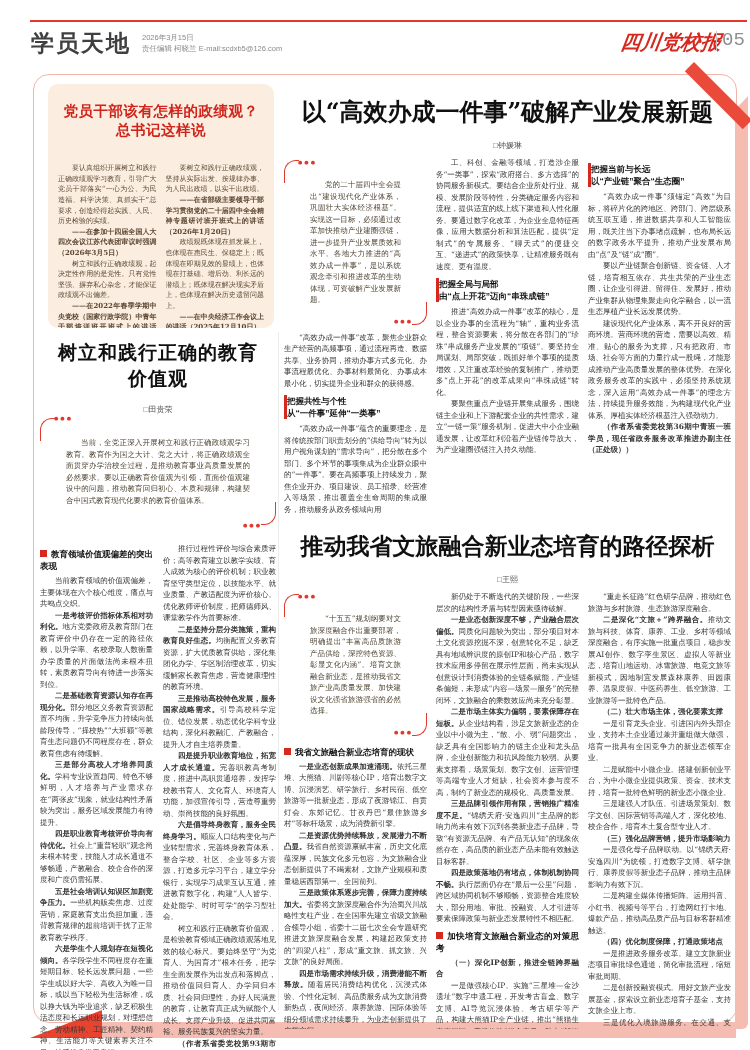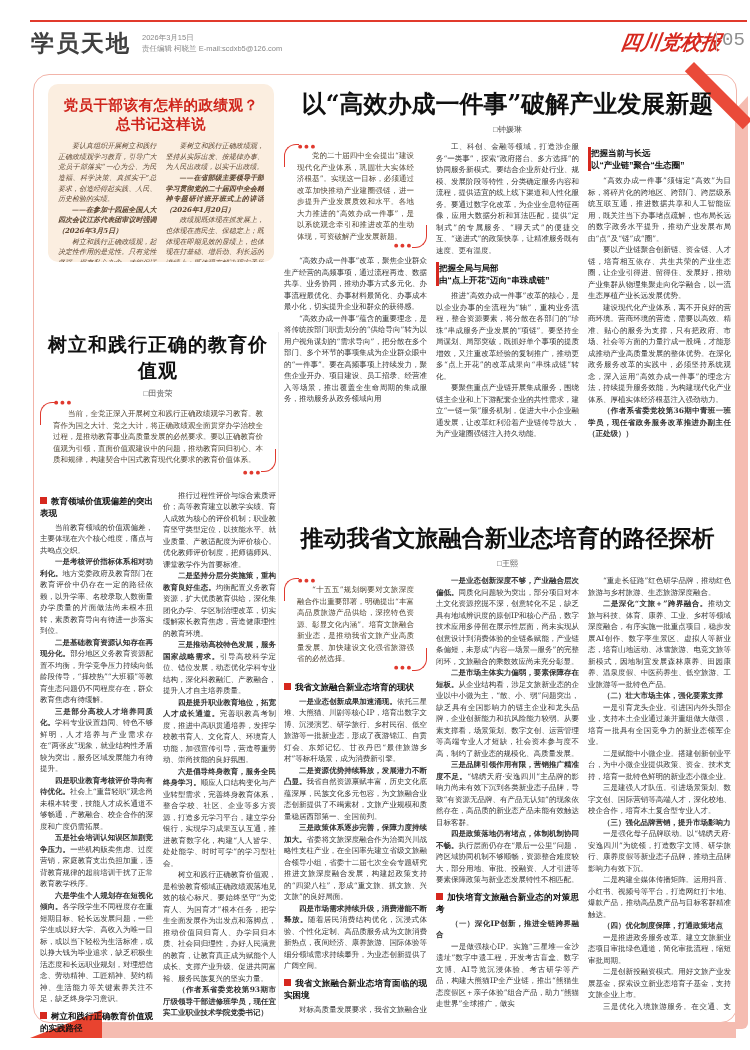--- a/index.html
+++ b/index.html
@@ -25,44 +25,44 @@
          clip-path:polygon(0 14px,100% 0,100% 100%,0 100%);border-radius:0 0 6px 0;}
   .ribbonTR{position:absolute;left:694px;top:62px;width:82px;height:13px;background:#ea4a39;
             transform:rotate(45deg);transform-origin:left top;}
   .bandB{position:absolute;left:52px;top:1022px;width:684px;height:16px;background:#f5bcb1;
          clip-path:polygon(18px 0,100% 0,100% 100%,0 100%);}
   .triBL{position:absolute;left:30px;top:1010px;width:72px;height:28px;background:#e8432f;
          clip-path:polygon(0 100%,100% 0,100% 100%);}
   .vdiv{position:absolute;left:278px;top:332px;width:1px;height:678px;background:#ececec;}
 
   
-  .qbox{position:absolute;left:48px;top:84px;width:226px;height:178px;background:#fbeee0;
-        border-radius:10px;padding:11px 10px;box-sizing:border-box;overflow:hidden;}
+  .qbox{position:absolute;left:48px;top:84px;width:226px;height:244px;background:#fbeee0;
+        border-radius:10px;padding:17px 10px;box-sizing:border-box;overflow:hidden;}
   .qbox h2{margin:0;text-align:center;color:#cf241b;font-size:14.5px;line-height:1.32;
            letter-spacing:.5px;font-weight:700;}
-  .qcols{display:flex;gap:9px;margin-top:8px;font-style:italic;}
+  .qcols{display:flex;gap:9px;margin-top:24px;}
   .qcol{flex:1;font-size:7px;line-height:10.6px;color:#5d4733;text-align:justify;overflow:hidden;}
 
   
-  h1{margin:4px;text-align:center;color:#101010;font-weight:700;}
+  h1{margin:12px;text-align:center;color:#101010;font-weight:700;}
   .byline{text-align:center;font-size:8px;color:#555;margin:4px 0 0;
           font-family:"Liberation Sans",sans-serif;}
   .cols{display:flex;}
   .col{flex:1;font-size:7.5px;line-height:11.5px;color:#363636;text-align:justify;overflow:hidden;}
   .para{margin:0;text-indent:2em;}
   .lead,.bold,.att,.note{font-weight:700;}
   .sech{margin:5px 0 3px;font-family:"Liberation Sans",sans-serif;font-size:8.5px;line-height:12px;
         color:#141414;font-weight:700;}
   .sq{display:inline-block;width:7px;height:7px;background:#d6281e;margin-right:4px;}
   .barh{display:flex;margin:6px 0 4px;}
   .bar{width:3px;background:#d6281e;flex:none;}
   .barhtx{font-family:"Liberation Sans",sans-serif;font-weight:700;font-size:8.5px;
           line-height:12px;color:#141414;}
   .quote{position:relative;padding:9px 13px 11px;margin:0 0 2px;}
-  .qtext{margin:0;font-size:7.5px;line-height:11.5px;color:#4f4433;text-align:justify;text-indent:2em;}
+  .qtext{margin:13px;font-size:7.5px;line-height:11.5px;color:#4f4433;text-align:justify;text-indent:2em;}
   .qdots{position:absolute;color:#e03a2f;font-size:5px;letter-spacing:2px;}
   .qdots.tl{top:0;left:14px;} .qdots.br{bottom:2px;right:14px;}
   .qarc{position:absolute;width:14px;height:22px;}
   .qarc.tl2{top:3px;left:0;border-left:1.5px solid #e03a2f;border-top:1.5px solid #e03a2f;
             border-top-left-radius:12px;}
   .qarc.br2{bottom:5px;right:0;border-right:1.5px solid #e03a2f;border-bottom:1.5px solid #e03a2f;
             border-bottom-right-radius:12px;}
 
   
   .edu{position:absolute;left:40px;top:328px;width:236px;height:684px;}
@@ -157,20 +157,27 @@
     <div class="cols">
       <div class="col">
           <div class="quote">
             <span class="qarc tl2"></span>
             <span class="qdots tl">●●●</span>
             <p class="qtext">党的二十届四中全会提出“建设现代化产业体系，巩固壮大实体经济根基”。实现这一目标，必须通过改革加快推动产业建圈强链，进一步提升产业发展质效和水平。各地大力推进的“高效办成一件事”，是以系统观念牵引和推进改革的生动体现，可资破解产业发展新题。</p>
             <span class="qarc br2"></span>
             <span class="qdots br">●●●</span>
           </div>
           <p class="para">“高效办成一件事”改革，聚焦企业群众生产经营的高频事项，通过流程再造、数据共享、业务协同，推动办事方式多元化、办事流程最优化、办事材料最简化、办事成本最小化，切实提升企业和群众的获得感。</p>
+          <div class="barh">
+            <span class="bar"></span>
+            <div class="barhtx">
+              <div>把握共性与个性</div>
+              <div>从“一件事”延伸“一类事”</div>
+            </div>
+          </div>
           <p class="para">“高效办成一件事”蕴含的重要理念，是将传统按部门职责划分的“供给导向”转为以用户视角谋划的“需求导向”，把分散在多个部门、多个环节的事项集成为企业群众眼中的“一件事”。要在高频事项上持续发力，聚焦企业开办、项目建设、员工招录、经营准入等场景，推出覆盖全生命周期的集成服务，推动服务从政务领域向用</p>
         </div>
       <div class="col">
           <p class="para">工、科创、金融等领域，打造涉企服务“一类事”，探索“政府搭台、多方选择”的协同服务新模式。要结合企业所处行业、规模、发展阶段等特性，分类确定服务内容和流程，提供适宜的线上线下渠道和人性化服务。要通过数字化改革，为企业全息特征画像，应用大数据分析和算法匹配，提供“定制式”的专属服务、“聊天式”的便捷交互、“递进式”的政策快享，让精准服务既有速度、更有温度。</p>
           <div class="barh">
             <span class="bar"></span>
             <div class="barhtx">
               <div>把握全局与局部</div>
               <div>由“点上开花”迈向“串珠成链”</div>
             </div>
@@ -208,20 +215,21 @@
           </div>
           <div class="sech"><span class="sq"></span><span>我省文旅融合新业态培育的现状</span></div>
           <p class="para"><b class="lead">一是业态创新成果加速涌现。</b>依托三星堆、大熊猫、川剧等核心IP，培育出数字文博、沉浸演艺、研学旅行、乡村民宿、低空旅游等一批新业态，形成了夜游锦江、自贡灯会、东郊记忆、甘孜丹巴“最佳旅游乡村”等标杆场景，成为消费新引擎。</p>
           <p class="para"><b class="lead">二是资源优势持续释放，发展潜力不断凸显。</b>我省自然资源禀赋丰富，历史文化底蕴深厚，民族文化多元包容，为文旅融合业态创新提供了不竭素材，文旅产业规模和质量稳居西部第一、全国前列。</p>
           <p class="para"><b class="lead">三是政策体系逐步完善，保障力度持续加大。</b>省委将文旅深度融合作为治蜀兴川战略性支柱产业，在全国率先建立省级文旅融合领导小组，省委十二届七次全会专题研究推进文旅深度融合发展，构建起政策支持的“四梁八柱”，形成“重文旅、抓文旅、兴文旅”的良好局面。</p>
           <p class="para"><b class="lead">四是市场需求持续升级，消费潜能不断释放。</b>随着居民消费结构优化，沉浸式体验、个性化定制、高品质服务成为文旅消费新热点，夜间经济、康养旅游、国际体验等细分领域需求持续攀升，为业态创新提供了广阔空间。</p>
           <div class="sech"><span class="sq"></span><span>我省文旅融合新业态培育面临的现实困境</span></div>
           <p class="para">对标高质量发展要求，我省文旅融合业态创</p>
         </div>
       <div class="col">
+          <p class="para">新仍处于不断迭代的关键阶段，一些深层次的结构性矛盾与转型因素亟待破解。</p>
           <p class="para"><b class="lead">一是业态创新深度不够，产业融合层次偏低。</b>同质化问题较为突出，部分项目对本土文化资源挖掘不深，创意转化不足，缺乏具有地域辨识度的原创IP和核心产品，数字技术应用多停留在展示性层面，尚未实现从创意设计到消费体验的全链条赋能，产业链条偏短，未形成“内容—场景—服务”的完整闭环，文旅融合的乘数效应尚未充分彰显。</p>
           <p class="para"><b class="lead">二是市场主体实力偏弱，要素保障存在短板。</b>从企业结构看，涉足文旅新业态的企业以中小微为主，“散、小、弱”问题突出，缺乏具有全国影响力的链主企业和龙头品牌，企业创新能力和抗风险能力较弱。从要素支撑看，场景策划、数字文创、运营管理等高端专业人才短缺，社会资本参与度不高，制约了新业态的规模化、高质量发展。</p>
           <p class="para"><b class="lead">三是品牌引领作用有限，营销推广精准度不足。</b>“锦绣天府·安逸四川”主品牌的影响力尚未有效下沉到各类新业态子品牌，导致“有资源无品牌、有产品无认知”的现象依然存在，高品质的新业态产品未能有效触达目标客群。</p>
           <p class="para"><b class="lead">四是政策落地仍有堵点，体制机制协同不畅。</b>执行层面仍存在“最后一公里”问题，跨区域协同机制不够顺畅，资源整合难度较大，部分用地、审批、投融资、人才引进等要素保障政策与新业态发展特性不相匹配。</p>
           <div class="sech"><span class="sq"></span><span>加快培育文旅融合新业态的对策思考</span></div>
           <p class="para bold">（一）深化IP创新，推进全链跨界融合</p>
           <p class="para">一是做强核心IP。实施“三星堆—金沙遗址”数字申遗工程，开发考古盲盒、数字文博、AI导览沉浸体验、考古研学等产品，构建大熊猫IP全产业链，推出“熊猫生态度假区＋亲子体验”组合产品，助力“熊猫走世界”全球推广，做实</p>
         </div>
       <div class="col">
           <p class="para">“重走长征路”红色研学品牌，推动红色旅游与乡村旅游、生态旅游深度融合。</p>

